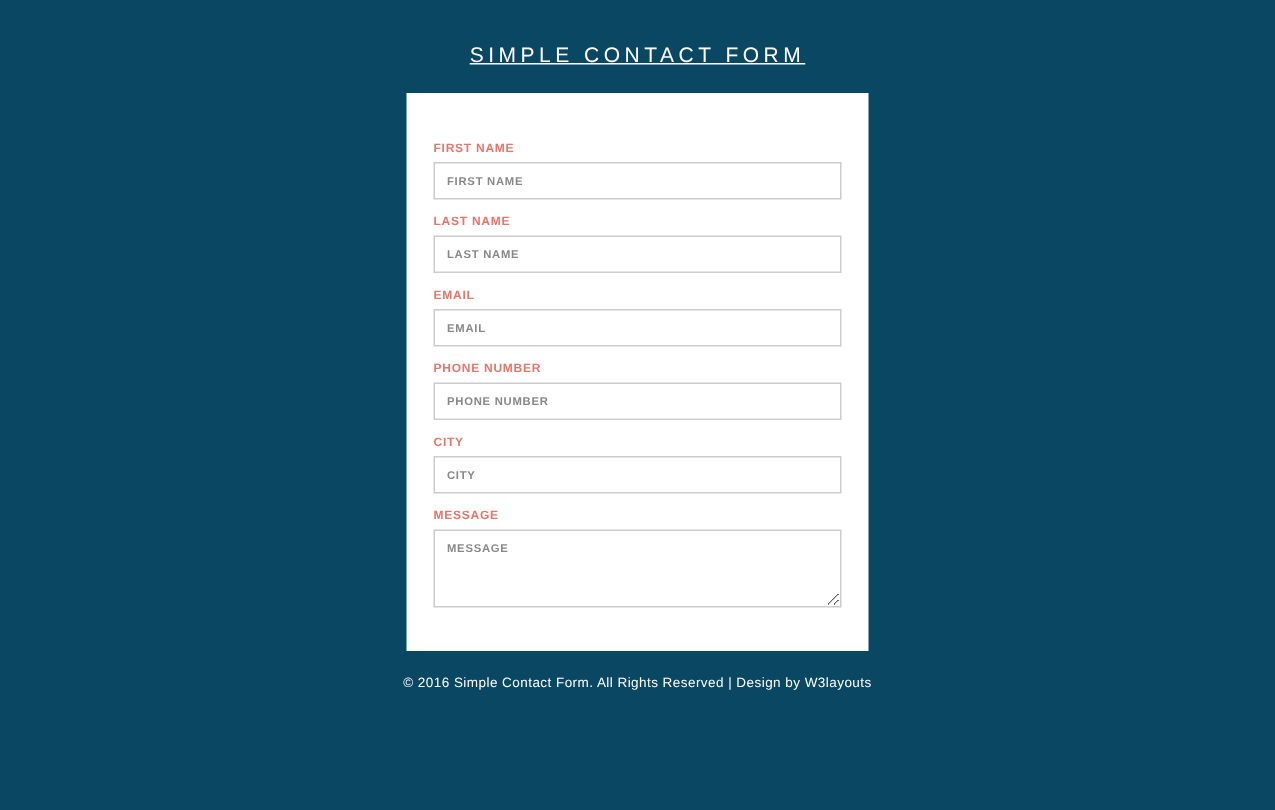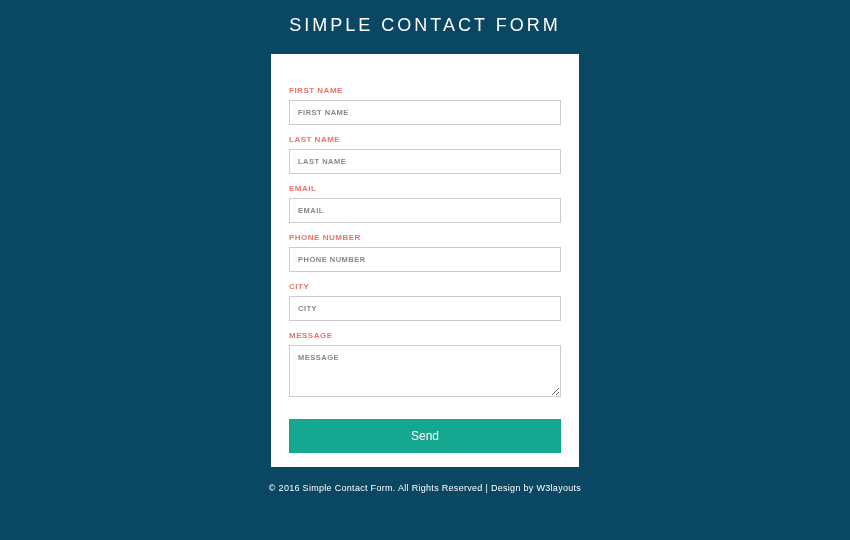--- a/index.html
+++ b/index.html
@@ -12,25 +12,26 @@
       height: 540px;
       background-color: #0a4762;
       font-family: Arial, Helvetica, sans-serif;
       display: flex;
       flex-direction: column;
       align-items: center;
       overflow: hidden;
     }
     .page-title {
       color: #ffffff;
-      font-size: 18px;
+      font-size: 14px;
       font-weight: 400;
       letter-spacing: 3px;
-      margin-top: 15px;
+      margin-top: 28px;
       margin-bottom: 18px;
+      text-decoration: underline;
     }
     .form-card {
       background-color: #ffffff;
       width: 308px;
       padding: 32px 18px 14px 18px;
     }
     .form-group {
       margin-bottom: 10px;
     }
     .form-label {
@@ -126,19 +127,18 @@
   <div class="form-group">
     <label class="form-label">CITY</label>
     <input type="text" class="form-input" placeholder="CITY" style="">
   </div>
 
   <div class="form-group">
     <label class="form-label">MESSAGE</label>
     <textarea class="form-textarea" placeholder="MESSAGE" style=""></textarea>
   </div>
 
-  <button class="submit-button">Send</button>
 
 </div>
 
 <p class="footer-text">
   <span>© 2016 Simple Contact Form. All Rights Reserved | Design by </span><a href="#" class="footer-link">W3layouts</a>
 </p>
 
 </body></html>

